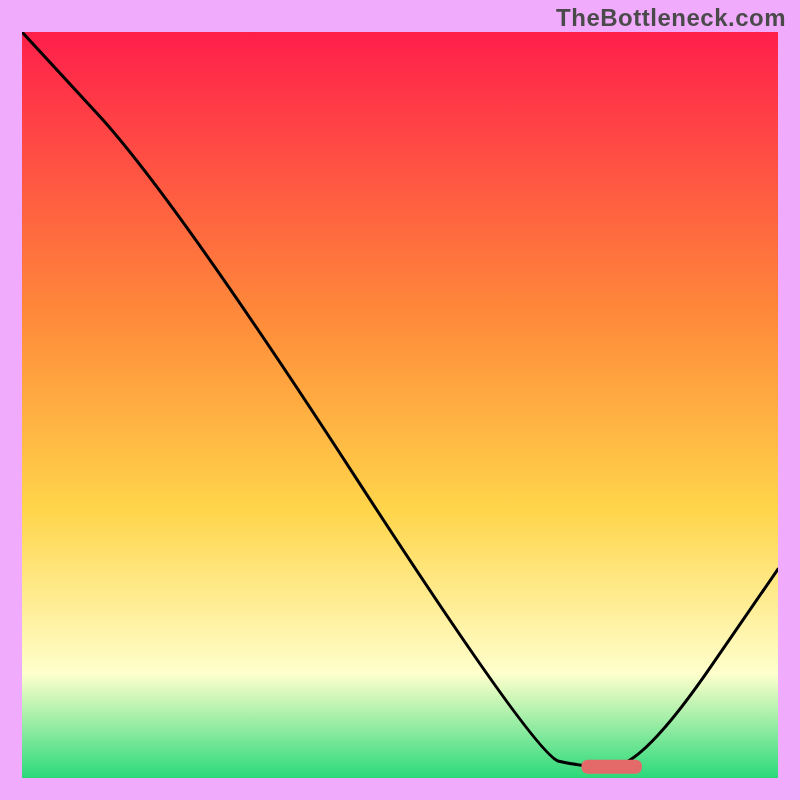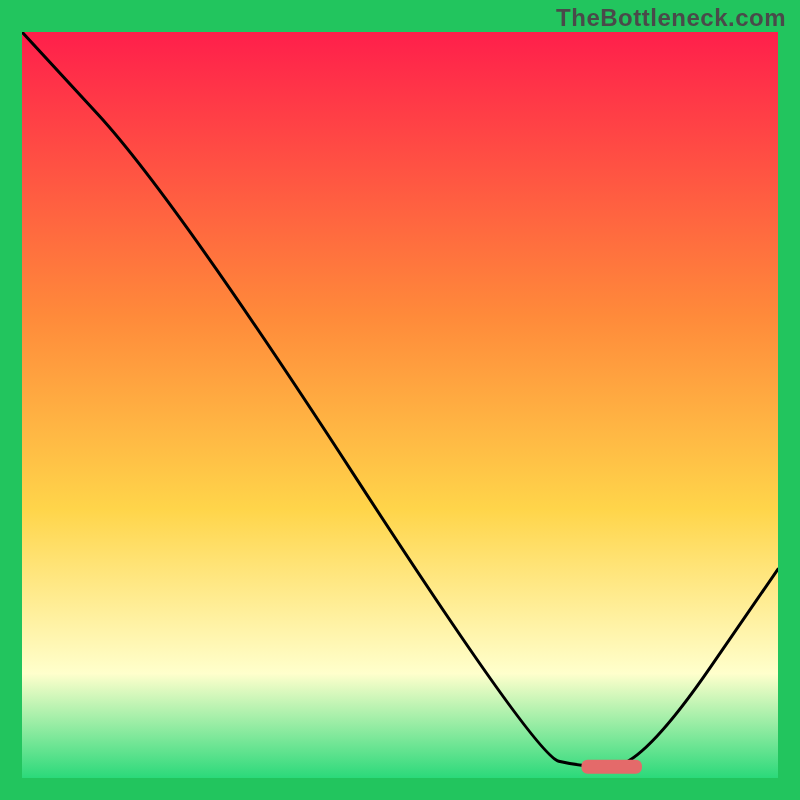--- a/index.html
+++ b/index.html
@@ -8,21 +8,21 @@
     width: 800px;
     height: 800px;
     background: #000;
     overflow: hidden;
     font-family: Arial, Helvetica, sans-serif;
   }
   .outer {
     position: relative;
     width: 800px;
     height: 800px;
-    background: #22c55e;
+    background: #f0abfc;
   }
   .watermark {
     position: absolute;
     top: 4px;
     right: 14px;
     color: #4a4a4a;
     font-size: 24px;
     font-weight: 600;
     letter-spacing: 0.5px;
     user-select: none;

